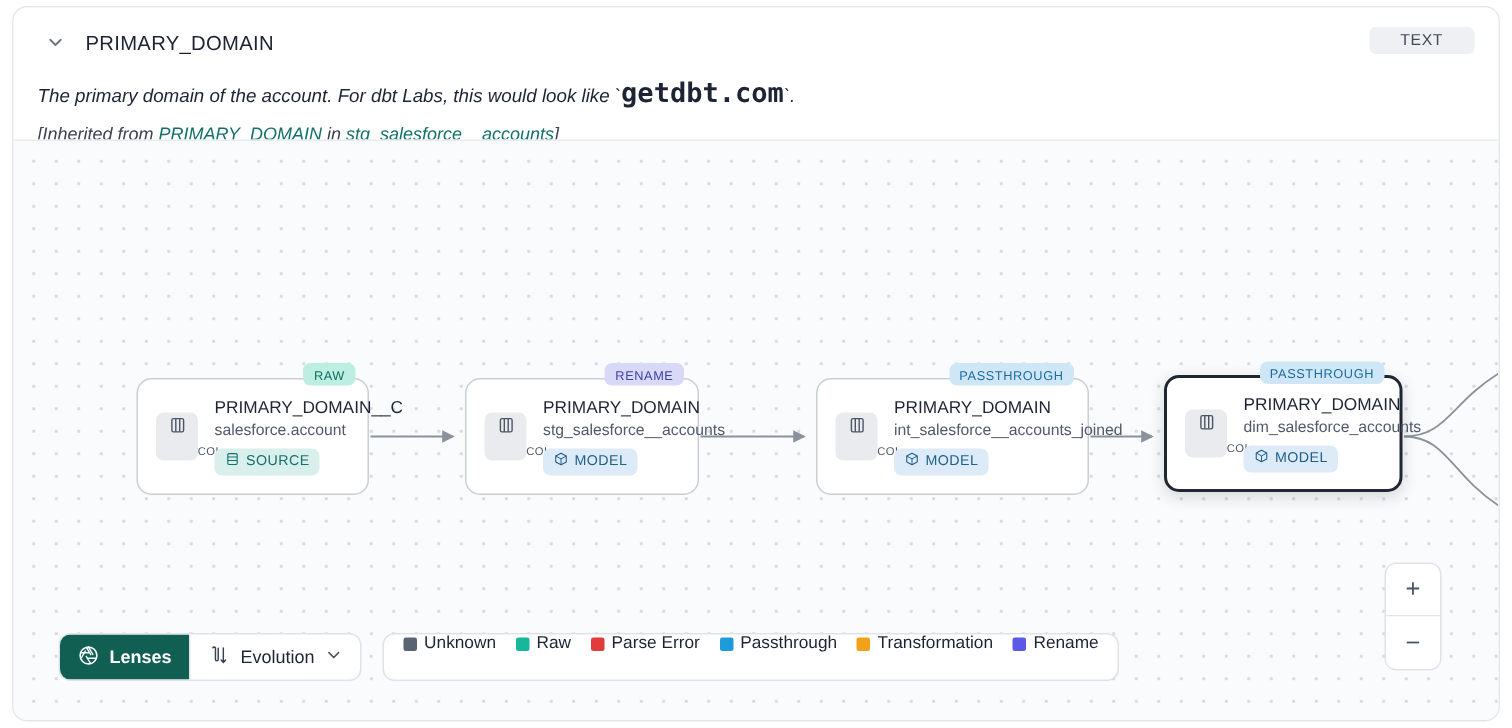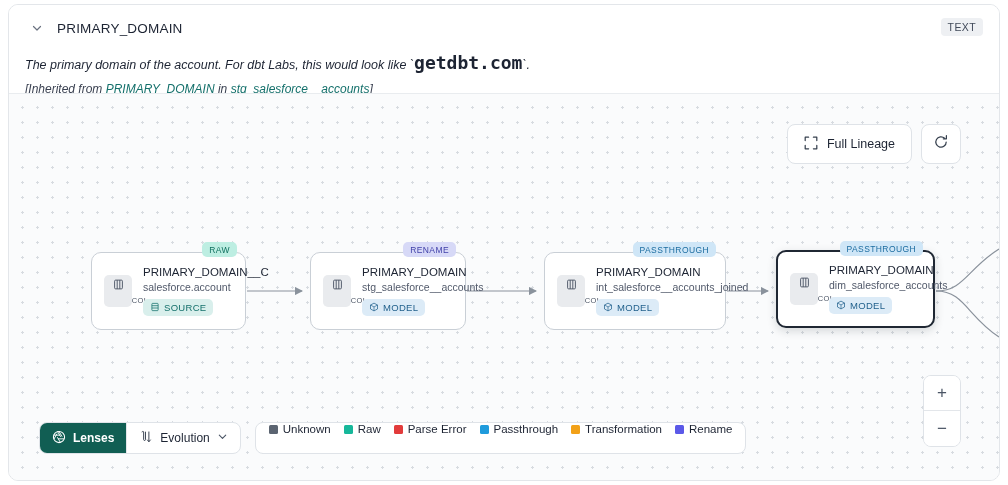--- a/index.html
+++ b/index.html
@@ -52,21 +52,21 @@
     color: #1d2433;
     letter-spacing: .2px;
   }
   .type-badge {
     position: absolute;
     right: 16px; top: 13px;
     background: #eef0f3;
     color: #414a5a;
     font-size: 10.5px;
     letter-spacing: .4px;
-    padding: 3px 7px;
+    padding: 3px 21px;
     border-radius: 4px;
   }
   .hdr-desc {
     margin-top: 10px;
     font-size: 12.5px;
     font-style: italic;
     color: #1d2433;
     line-height: 1.3;
   }
   .hdr-desc .mono-b {
@@ -302,38 +302,20 @@
         <span>The primary domain of the account. For dbt Labs, this would look like `</span><span class="mono-b">getdbt.com</span><span>`.</span>
       </div>
 
       <div class="hdr-inherit">
         <span>[Inherited from </span><a>PRIMARY_DOMAIN</a><span> in </span><a>stg_salesforce__accounts</a><span>]</span>
       </div>
     </div>
 
     <div class="canvas">
 
-      <div class="top-controls">
-        <div class="btn-pill">
-          <span>
-            <svg width="14" height="14" viewBox="0 0 14 14" fill="none">
-              <path d="M1.2 4.6V1.2H4.6M9.4 1.2H12.8V4.6M12.8 9.4V12.8H9.4M4.6 12.8H1.2V9.4" stroke="#37414f" stroke-width="1.25" stroke-linecap="round" stroke-linejoin="round"></path>
-            </svg>
-          </span>
-          <span>Full Lineage</span>
-        </div>
-        <div class="btn-sq">
-          <span>
-            <svg width="16" height="16" viewBox="0 0 16 16" fill="none">
-              <path d="M13.2 8a5.2 5.2 0 1 1-1.6-3.75" stroke="#37414f" stroke-width="1.25" stroke-linecap="round"></path>
-              <path d="M13.4 1.7v3.1h-3.1" stroke="#37414f" stroke-width="1.25" stroke-linecap="round" stroke-linejoin="round"></path>
-            </svg>
-          </span>
-        </div>
-      </div>
 
       <div class="zoom-ctrl">
         <div class="zoom-btn top">+</div>
         <div class="zoom-btn">−</div>
       </div>
 
       <div class="graph">
         <svg class="edges" width="990" height="388">
           <defs>
             <marker id="ah" markerWidth="7" markerHeight="7" refX="6" refY="3.5" orient="auto">

